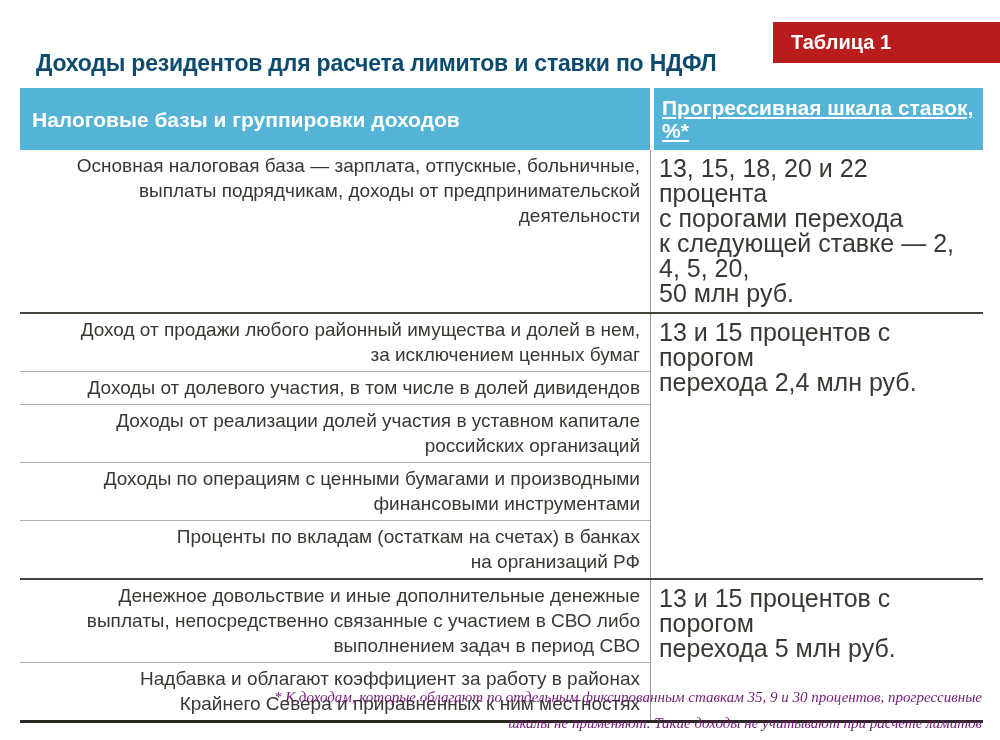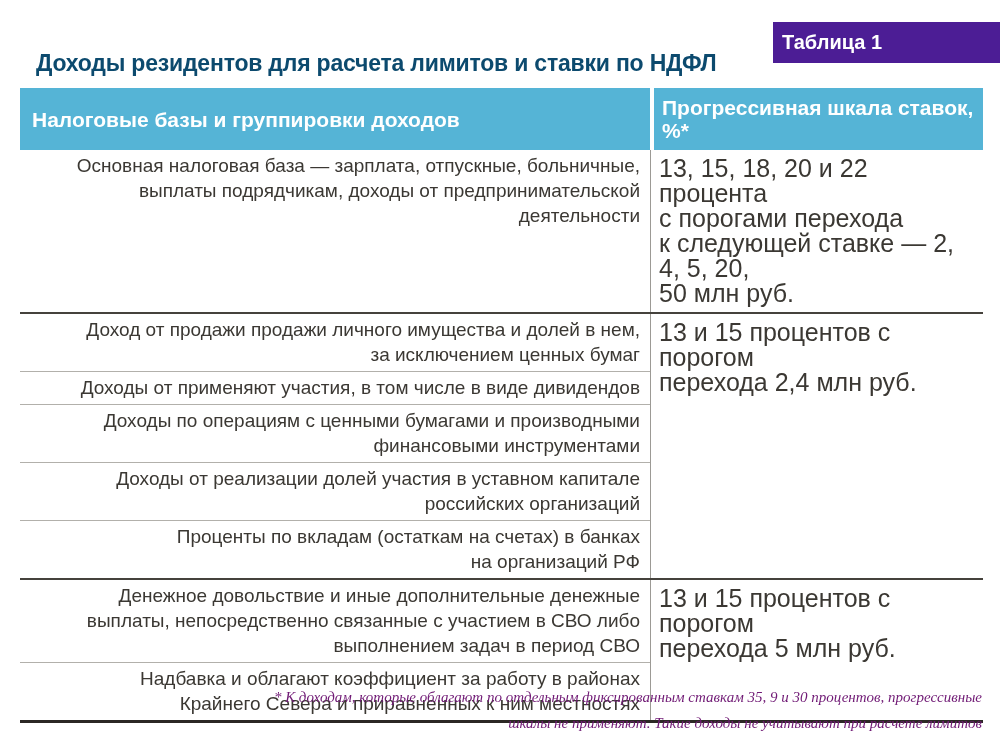--- a/index.html
+++ b/index.html
@@ -7,31 +7,31 @@
     width:1000px;height:740px;background:#ffffff;position:relative;overflow:hidden;
     font-family:"Liberation Sans",sans-serif;color:#3b3833;
   }
   .page{position:absolute;inset:0;}
   .title{
     position:absolute;left:20px;top:34px;margin:16px;
     font-size:23px;font-weight:700;color:#0c4a6e;letter-spacing:-0.2px;white-space:nowrap;
   }
   .badge{
     position:absolute;top:22px;left:773px;width:227px;height:41px;box-sizing:border-box;
-    background:#4c1d95;color:#ffffff;font-size:20px;font-weight:700;
-    line-height:41px;padding-left:9px;
+    background:#b91c1c;color:#ffffff;font-size:20px;font-weight:700;
+    line-height:41px;padding-left:18px;
   }
   .table{position:absolute;left:20px;top:88px;width:963px;}
   .thead{display:flex;background:#55b4d6;min-height:61px;}
   .th{
     color:#ffffff;font-weight:700;font-size:21px;line-height:23px;
     display:flex;align-items:center;box-sizing:border-box;white-space:pre-line;
   }
   .th-left{width:630px;padding:8px 12px;}
-  .th-right{flex:1;border-left:4px solid #ffffff;padding:8px 8px;}
+  .th-right{flex:1;border-left:4px solid #ffffff;padding:8px 8px;text-decoration:underline;}
   .group{display:flex;border-bottom:2px solid #45423c;}
   .group:last-child{border-bottom:3px solid #2b2824;}
   .grp-left{width:630px;box-sizing:border-box;}
   .grp-right{
     flex:1;border-left:1px solid #9c9a95;padding:6px 8px;box-sizing:border-box;
     white-space:pre-line;font-size:25px;line-height:25px;
   }
   .subrow{
     padding:3px 10px 4px;font-size:19px;line-height:25px;white-space:pre-line;
     border-bottom:1px solid #b2b0ab;box-sizing:border-box;text-align:right;
@@ -71,27 +71,27 @@
 деятельности</div>
       </div>
       <div class="grp-right">13, 15, 18, 20 и 22 процента
 с порогами перехода
 к следующей ставке — 2, 4, 5, 20,
 50 млн руб.</div>
     </div>
 
     <div class="group g1">
       <div class="grp-left">
-        <div class="subrow">Доход от продажи продажи личного имущества и долей в нем,
+        <div class="subrow">Доход от продажи любого районный имущества и долей в нем,
 за исключением ценных бумаг</div>
-        <div class="subrow">Доходы от применяют участия, в том числе в виде дивидендов</div>
+        <div class="subrow">Доходы от долевого участия, в том числе в долей дивидендов</div>
+        <div class="subrow">Доходы от реализации долей участия в уставном капитале
+российских организаций</div>
         <div class="subrow">Доходы по операциям с ценными бумагами и производными
 финансовыми инструментами</div>
-        <div class="subrow">Доходы от реализации долей участия в уставном капитале
-российских организаций</div>
         <div class="subrow">Проценты по вкладам (остаткам на счетах) в банках
 на организаций РФ</div>
       </div>
       <div class="grp-right">13 и 15 процентов с порогом
 перехода 2,4 млн руб.</div>
     </div>
 
     <div class="group g2">
       <div class="grp-left">
         <div class="subrow">Денежное довольствие и иные дополнительные денежные

